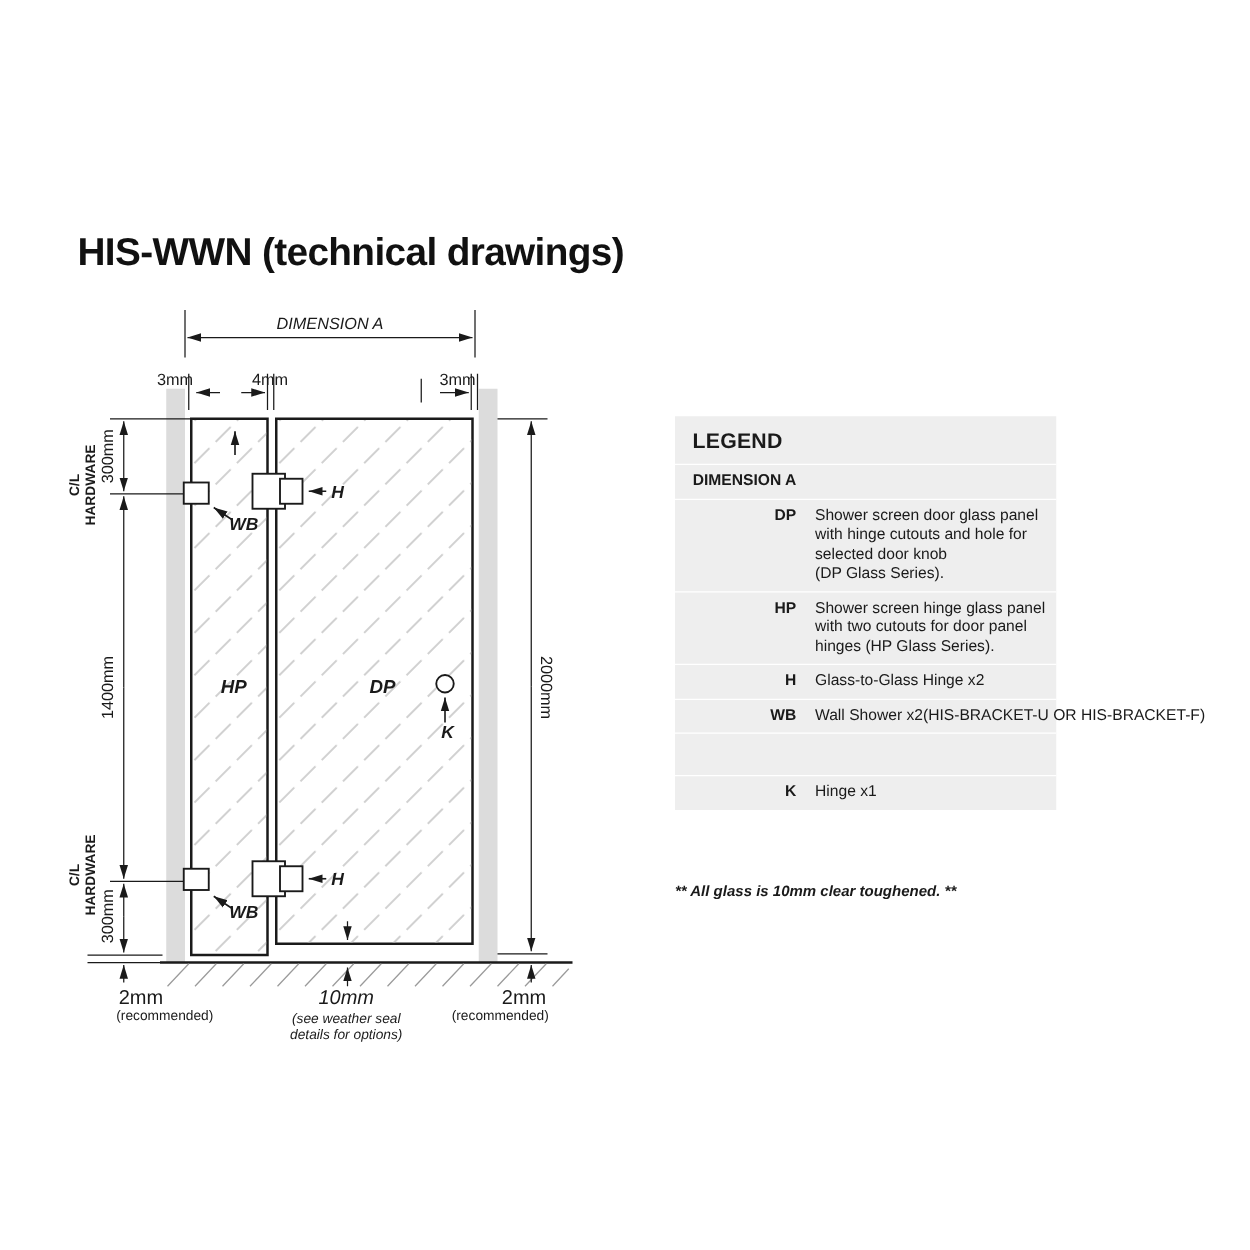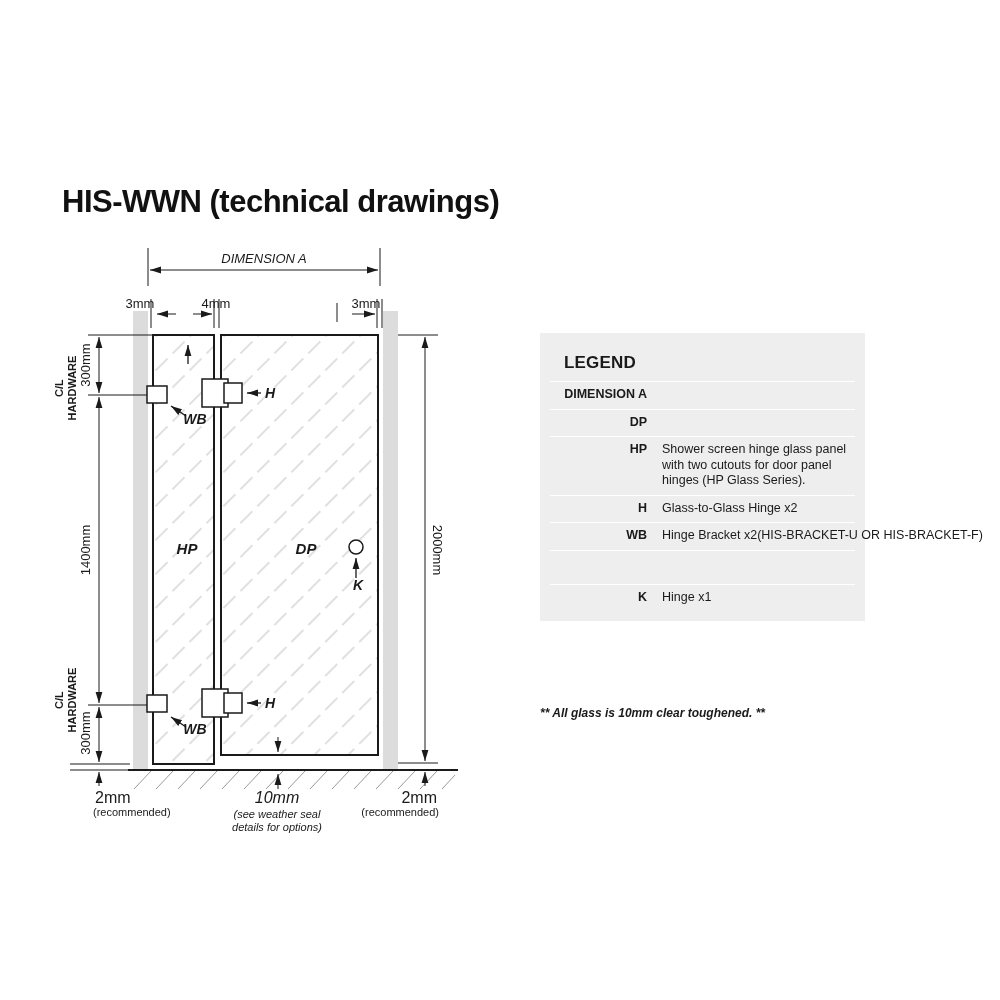--- a/index.html
+++ b/index.html
@@ -1,21 +1,21 @@
 <!DOCTYPE html>
 <html><head>
 <meta charset="utf-8">
 <style>
   html,body{margin:0;padding:0;background:#fff;}
   body{width:1000px;height:1000px;position:relative;font-family:"Liberation Sans",sans-serif;color:#1a1a1a;}
   .page{position:absolute;inset:0;background:#ffffff;overflow:hidden;}
   .title{position:absolute;left:62px;top:184px;font-size:31px;font-weight:700;letter-spacing:-.5px;color:#111;white-space:nowrap;}
   .drawing{position:absolute;left:50px;top:240px;width:430px;height:600px;}
   svg text{fill:#1a1a1a;}
-  .legend{position:absolute;left:540px;top:333px;width:305px;background:#eeeeee;padding:10px;}
+  .legend{position:absolute;left:540px;top:333px;width:305px;background:#eeeeee;padding:0;}
   .legend-heading{font-size:17px;font-weight:700;padding:10px 0 8px 14px;letter-spacing:.2px;}
   .legend-row{display:grid;grid-template-columns:97px 1fr;column-gap:15px;border-top:1.5px solid #ffffff;padding:5px 0 6px 0;}
   .legend-key{font-weight:700;font-size:12.5px;line-height:15.5px;text-align:right;}
   .legend-desc{font-size:12.5px;line-height:15.5px;white-space:pre;}
   .legend-row.empty{min-height:22px;}
   .footnote{position:absolute;left:540px;top:706px;width:305px;text-align:left;font-size:12px;font-style:italic;font-weight:600;white-space:nowrap;}
 </style>
 </head>
 <body>
 
@@ -176,34 +176,38 @@
     </g>
   </svg>
 
   <div class="legend">
     <div class="legend-heading">LEGEND</div>
     <div class="legend-row">
       <div class="legend-key">DIMENSION A</div>
     </div>
     <div class="legend-row">
       <div class="legend-key">DP</div>
+      <div class="legend-desc">Shower screen door glass panel
+with hinge cutouts and hole for
+selected door knob
+(DP Glass Series).</div>
     </div>
     <div class="legend-row">
       <div class="legend-key">HP</div>
       <div class="legend-desc">Shower screen hinge glass panel
 with two cutouts for door panel
 hinges (HP Glass Series).</div>
     </div>
     <div class="legend-row">
       <div class="legend-key">H</div>
       <div class="legend-desc">Glass-to-Glass Hinge x2</div>
     </div>
     <div class="legend-row">
       <div class="legend-key">WB</div>
-      <div class="legend-desc">Hinge Bracket x2(HIS-BRACKET-U OR HIS-BRACKET-F)</div>
+      <div class="legend-desc">Wall Shower x2(HIS-BRACKET-U OR HIS-BRACKET-F)</div>
     </div>
     <div class="legend-row empty">
       <div class="legend-key"></div>
       <div class="legend-desc"></div>
     </div>
     <div class="legend-row">
       <div class="legend-key">K</div>
       <div class="legend-desc">Hinge x1</div>
     </div>
   </div>

